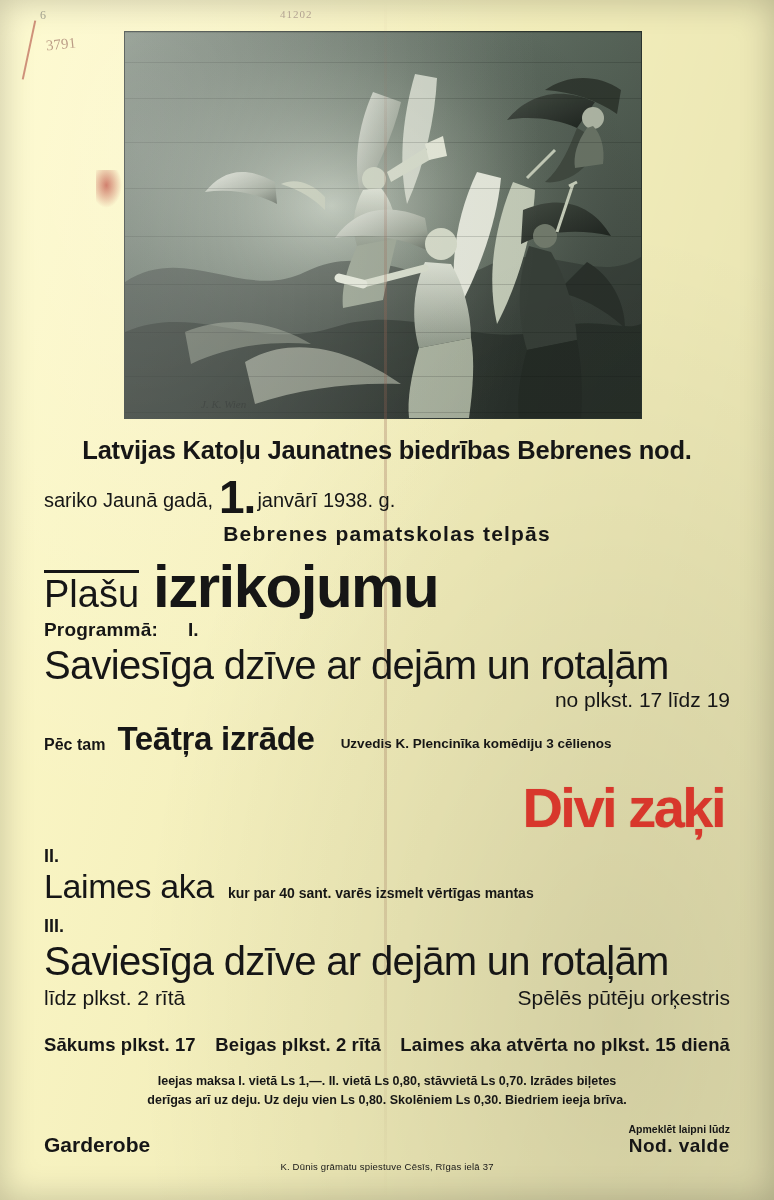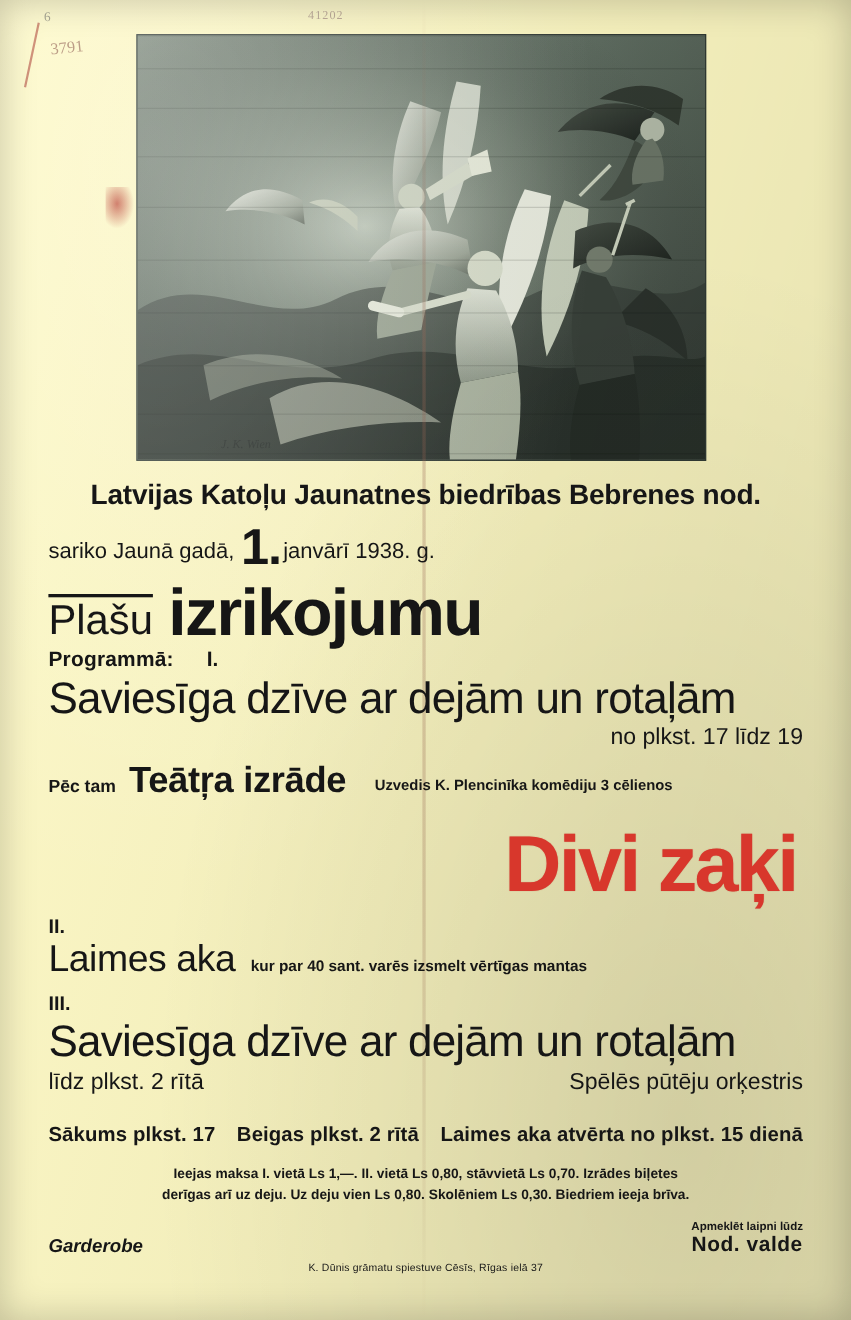--- a/index.html
+++ b/index.html
@@ -216,21 +216,21 @@
   .uzvedis {
     font-size: 13.5px;
     font-weight: bold;
     margin-left: 26px;
     position: relative;
     top: -2px;
   }
   .title-red {
     text-align: right;
     color: #d8372c;
-    font-size: 72px;
+    font-size: 56px;
     font-weight: bold;
     letter-spacing: -2.5px;
     line-height: 1;
     margin-top: 22px;
     margin-right: 6px;
     text-shadow: 0 0 1px rgba(170,40,30,.4);
   }
   .numII, .numIII {
     font-size: 18px;
     font-weight: bold;
@@ -277,23 +277,22 @@
     text-align: center;
     line-height: 1.5;
   }
   .footer {
     margin-top: 14px;
     display: flex;
     justify-content: space-between;
     align-items: flex-end;
   }
   .garderobe {
-    font-size: 17px;
-    font-weight: bold;
-    font-style: italic;
+    font-size: 21px;
+    font-weight: bold;
   }
   .valde-wrap { text-align: center; }
   .apmeklet {
     font-size: 10.5px;
     font-weight: bold;
   }
   .valde {
     font-size: 19px;
     font-weight: bold;
     letter-spacing: .5px;
@@ -414,20 +413,21 @@
   </div>
 
   <div class="content">
 
     <div class="org">Latvijas Katoļu Jaunatnes biedrības Bebrenes nod.</div>
 
     <div class="sariko-row">
       <span class="sm">sariko Jaunā gadā,</span><span class="big1">1.</span><span class="sm">janvārī 1938. g.</span>
     </div>
 
+    <div class="venue">Bebrenes pamatskolas telpās</div>
 
     <div class="headline-row">
       <div class="plasu">Plašu</div>
       <div class="izrikojumu">izrikojumu</div>
     </div>
 
     <div class="prog-row">
       <div class="prog">Programmā:</div>
       <div class="numI">I.</div>
     </div>

